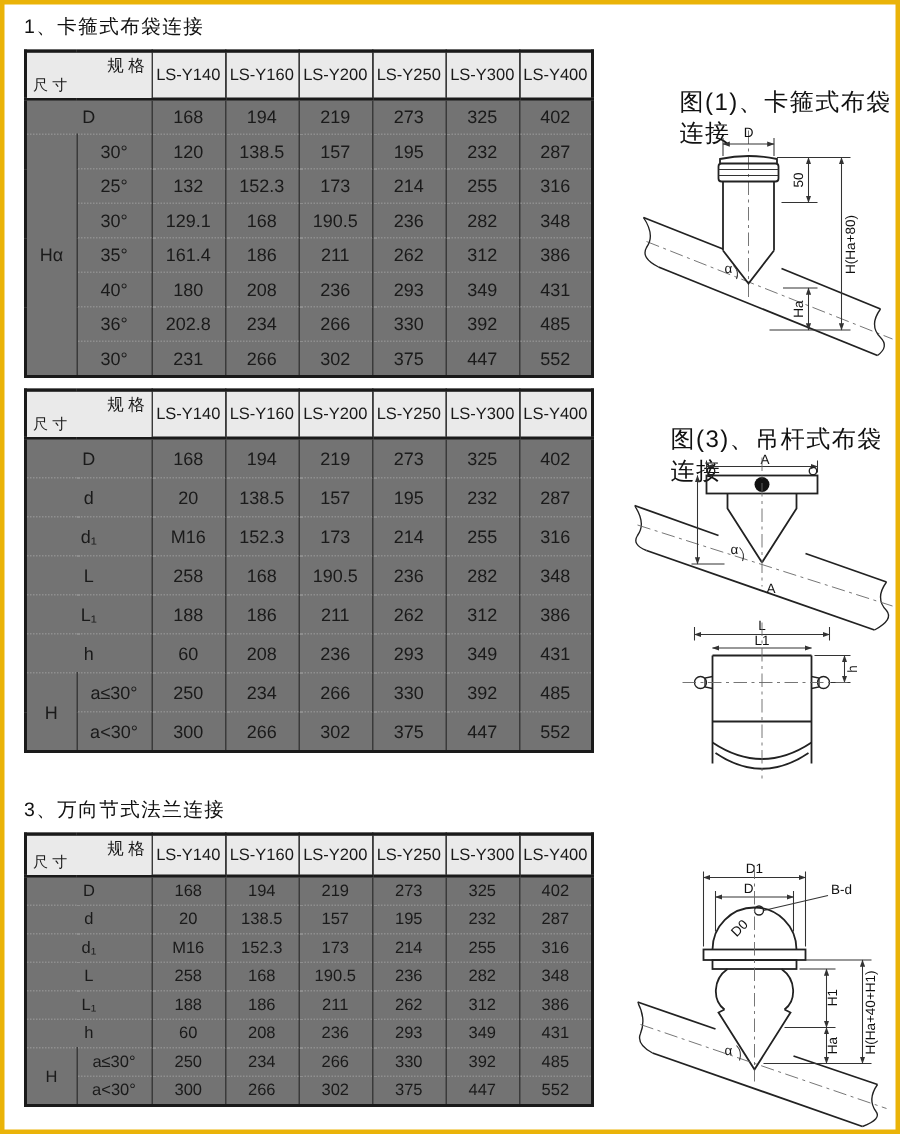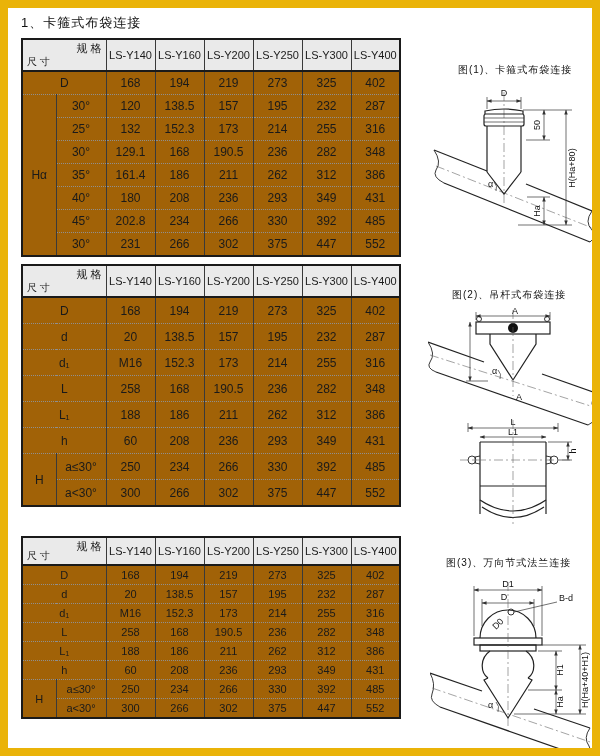--- a/index.html
+++ b/index.html
@@ -1,32 +1,32 @@
 <!DOCTYPE html>
 <html><head>
 <meta charset="utf-8">
 <style>
   html,body{margin:0;padding:0;background:#fff;}
   .page{
     position:relative;width:600px;height:756px;box-sizing:border-box;
-    background:#ffffff;border:8px solid #eab308;overflow:hidden;
+    background:#ffffff;border:3px solid #eab308;overflow:hidden;
     font-family:"Liberation Sans","DejaVu Sans",sans-serif;color:#1a1a1a;
   }
   .sec{position:absolute;left:13px;}
   .sec-title{font-size:13px;letter-spacing:1px;margin-bottom:6px;color:#111;}
-  table.spec{border-collapse:collapse;border:2px solid #1a1a1a;table-layout:fixed;width:378px;background:#a16207;}
+  table.spec{border-collapse:collapse;border:2px solid #1a1a1a;table-layout:fixed;width:378px;background:#737373;}
   .spec th,.spec td{border-left:1px solid #3a3a3a;text-align:center;padding:0 1px;overflow:hidden;white-space:nowrap;}
   .spec th{background:#eaeaea;border-bottom:2px solid #1a1a1a;font-weight:normal;font-size:11px;height:30px;}
   .spec td{border-top:1px dotted #8f8f8f;font-size:12px;}
   .t1 td{height:22px;} .t2 td{height:25px;} .t3 td{height:18px;font-size:11px;} .t3 th{height:26px;}
   .corner{position:relative;padding:0;
     background:linear-gradient(to bottom right,transparent 48.8%,#333 48.8%,#333 51.2%,transparent 51.2%),#eaeaea;}
   .corner .ct{position:absolute;top:1px;right:4px;font-size:11px;}
   .corner .cb{position:absolute;bottom:1px;left:4px;font-size:10px;}
-  .fig-title{position:absolute;font-size:10px;letter-spacing:1px;color:#111;}
+  .fig-title{position:absolute;font-size:16px;letter-spacing:1px;color:#111;}
   svg.fig{position:absolute;}
   .fig .ol{stroke:#222;stroke-width:1.2;fill:none;}
   .fig .tl{stroke:#222;stroke-width:0.9;fill:none;}
   .fig .dl{stroke:#333;stroke-width:0.7;fill:none;}
   .fig .cl{stroke:#666;stroke-width:0.6;stroke-dasharray:9 3 2 3;fill:none;}
   .fig text{font-size:9px;fill:#111;font-family:"Liberation Sans","DejaVu Sans",sans-serif;}
 </style>
 </head>
 <body>
 
@@ -110,21 +110,21 @@
             <tr>
               <td>40°</td>
               <td>180</td>
               <td>208</td>
               <td>236</td>
               <td>293</td>
               <td>349</td>
               <td>431</td>
             </tr>
             <tr>
-              <td>45°</td>
+              <td>36°</td>
               <td>202.8</td>
               <td>234</td>
               <td>266</td>
               <td>330</td>
               <td>392</td>
               <td>485</td>
             </tr>
             <tr>
               <td>30°</td>
               <td>231</td>
@@ -239,20 +239,21 @@
               <td>375</td>
               <td>447</td>
               <td>552</td>
             </tr>
           </tbody>
         </table>
       </div>
   </div>
 
   <div class="sec" style="top:528px">
+    <div class="sec-title">3、万向节式法兰连接</div>
     <div class="t3">
         <table class="spec">
           <colgroup>
             <col style="width: 34px;">
             <col style="width: 50px;">
             <col style="width: 49px;">
             <col style="width: 49px;">
             <col style="width: 49px;">
             <col style="width: 49px;">
             <col style="width: 49px;">
@@ -383,21 +384,21 @@
     <line class="dl" x1="134" y1="26" x2="134" y2="141" marker-start="url(#ar1)" marker-end="url(#ar1)"></line>
     <line class="dl" x1="86" y1="141" x2="140" y2="141"></line>
     <text x="143" y="84" text-anchor="middle" transform="rotate(-90 143 84)">H(Ha+80)</text>
     <line class="dl" x1="95" y1="113" x2="118" y2="113"></line>
     <line class="dl" x1="112" y1="113" x2="112" y2="141" marker-start="url(#ar1)" marker-end="url(#ar1)"></line>
     <text x="108" y="127" text-anchor="middle" transform="rotate(-90 108 127)">Ha</text>
     <text x="56" y="103" font-size="8">α</text>
     <path class="dl" d="M62,98 Q66,102 64,107"></path>
   </svg>
 
-  <div class="fig-title" style="left:444px;top:280px">图(2)、吊杆式布袋连接</div>
+  <div class="fig-title" style="left:444px;top:280px">图(3)、吊杆式布袋连接</div>
   <svg class="fig" style="left:420px;top:298px" width="175" height="220" viewBox="0 0 175 220">
     <defs>
       <marker id="ar2" markerWidth="8" markerHeight="6" refX="6.5" refY="2.5" orient="auto-start-reverse">
         <path d="M0,0 L7,2.5 L0,5 Z" fill="#333"></path>
       </marker>
     </defs>
     <line class="dl" x1="48" y1="10" x2="122" y2="10" marker-start="url(#ar2)" marker-end="url(#ar2)"></line>
     <line class="dl" x1="48" y1="14" x2="48" y2="6"></line>
     <line class="dl" x1="122" y1="14" x2="122" y2="6"></line>
     <text x="87" y="8" text-anchor="middle">A</text>
@@ -435,21 +436,20 @@
     <circle class="tl" cx="126" cy="154" r="4"></circle>
     <path class="tl" d="M118,150 L123,151 L123,157 L118,158"></path>
     <line class="dl" x1="120" y1="136" x2="144" y2="136"></line>
     <line class="dl" x1="131" y1="154" x2="144" y2="154"></line>
     <line class="dl" x1="140" y1="136" x2="140" y2="154" marker-start="url(#ar2)" marker-end="url(#ar2)"></line>
     <text x="148" y="145" text-anchor="middle" transform="rotate(-90 148 145)">h</text>
     <line class="cl" x1="85" y1="114" x2="85" y2="218"></line>
     <line class="cl" x1="32" y1="154" x2="142" y2="154"></line>
   </svg>
 
-  <div class="fig-title" style="left:438px;top:548px">图(3)、万向节式法兰连接</div>
   <svg class="fig" style="left:422px;top:568px" width="170" height="185" viewBox="0 0 170 185">
     <defs>
       <marker id="ar3" markerWidth="8" markerHeight="6" refX="6.5" refY="2.5" orient="auto-start-reverse">
         <path d="M0,0 L7,2.5 L0,5 Z" fill="#333"></path>
       </marker>
     </defs>
     <line class="dl" x1="44" y1="60" x2="44" y2="10"></line>
     <line class="dl" x1="112" y1="60" x2="112" y2="10"></line>
     <line class="dl" x1="44" y1="14" x2="112" y2="14" marker-start="url(#ar3)" marker-end="url(#ar3)"></line>
     <text x="78" y="11" text-anchor="middle">D1</text>

